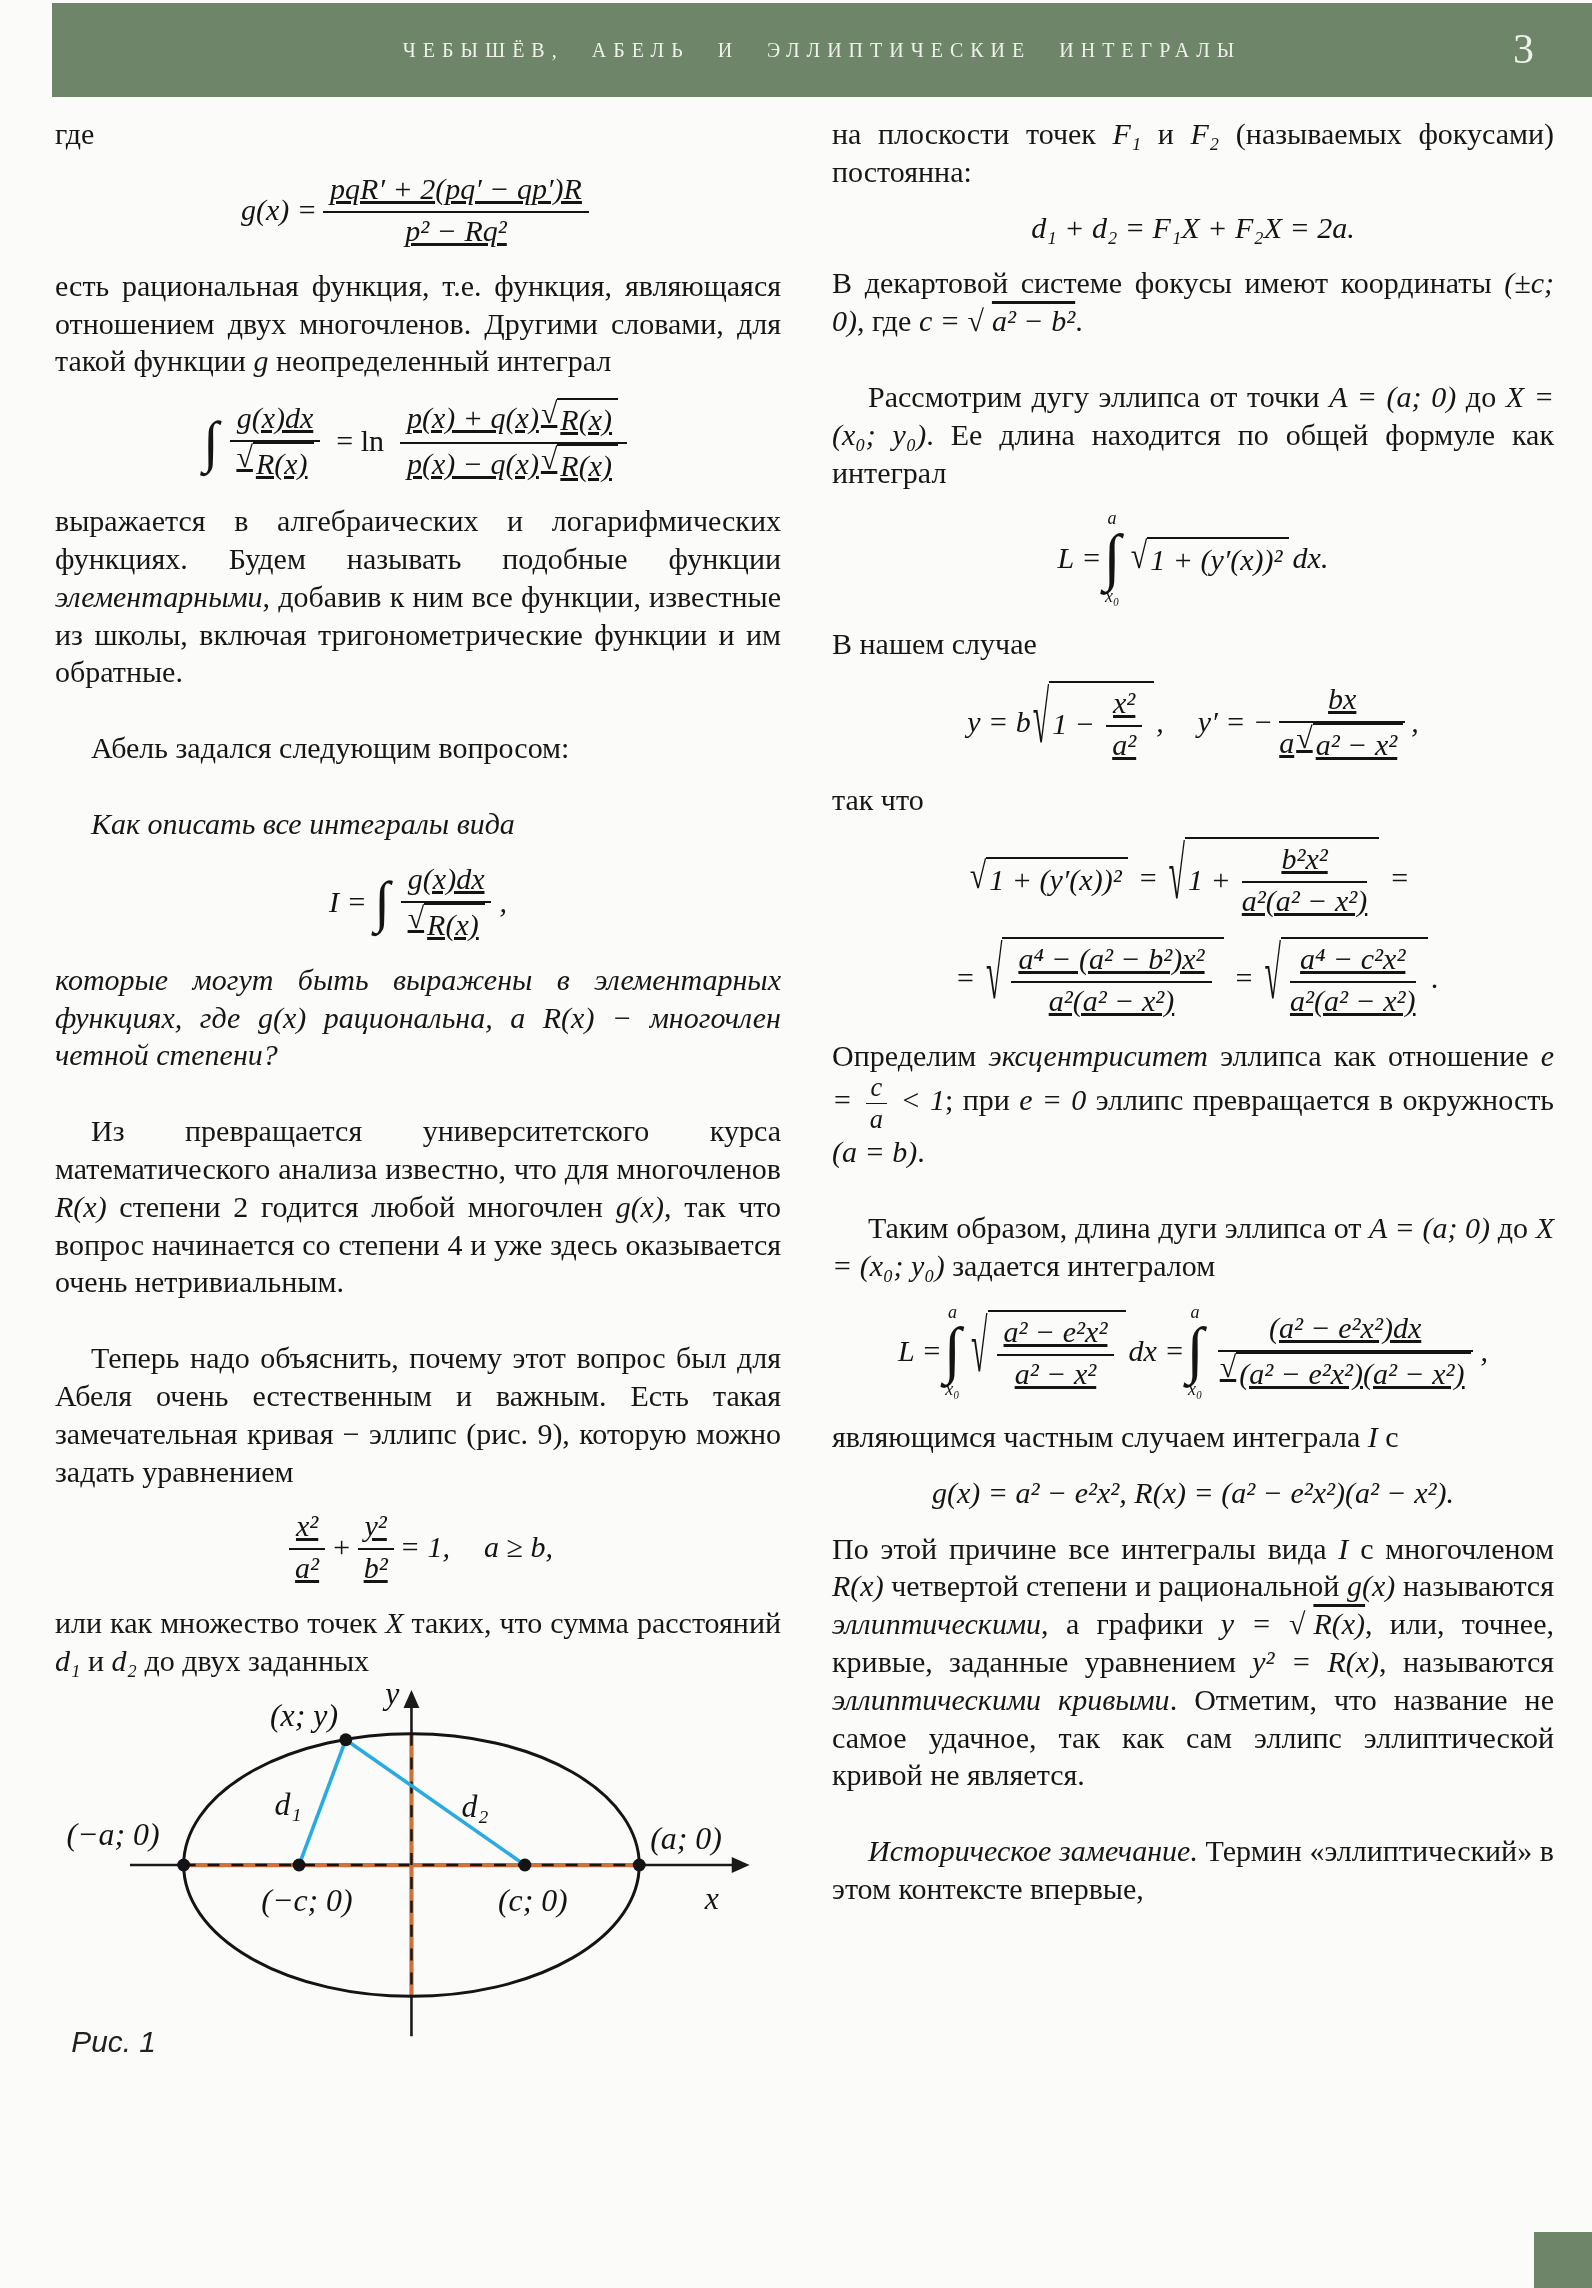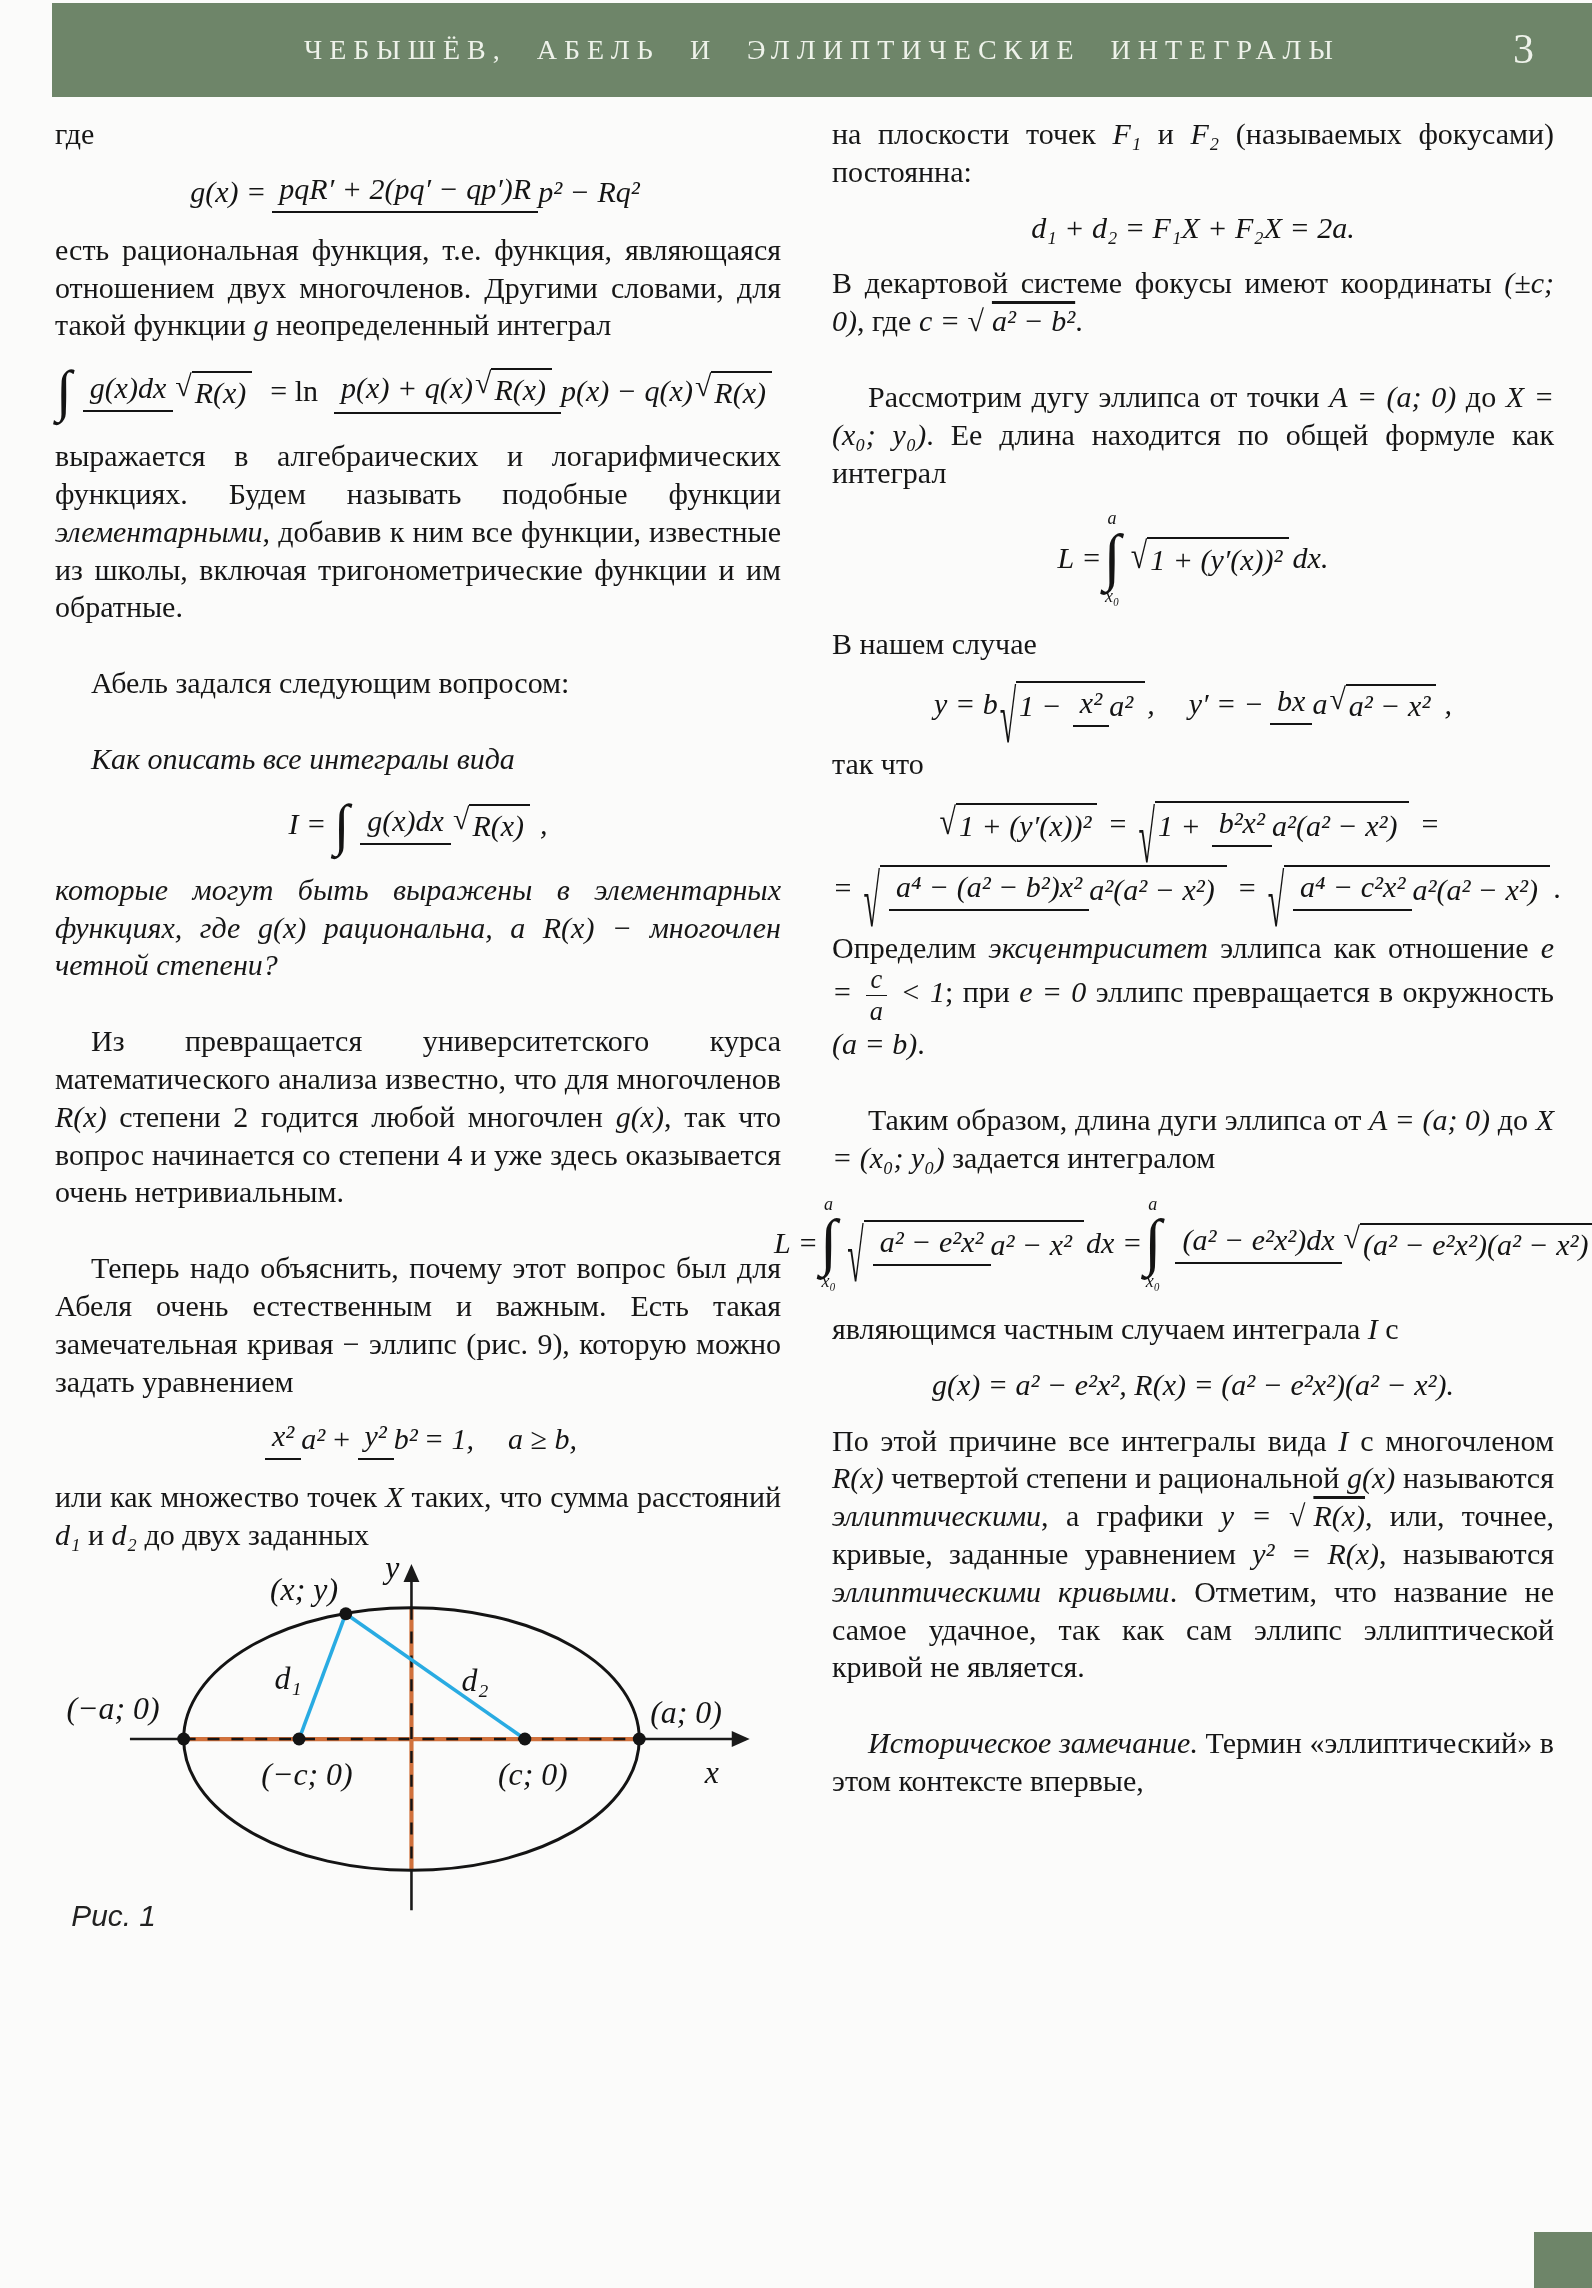--- a/index.html
+++ b/index.html
@@ -7,21 +7,21 @@
     width:1592px; height:2289px; position:relative; overflow:hidden;
     background:#fbfbfa; color:#161616;
     font-family:"Liberation Serif", serif;
   }
   
   .header-bar {
     position:absolute; left:52px; top:3px; right:0; height:94px;
     display:flex; align-items:center; justify-content:center;
   }
   .header-title {
-    color:#eef2ea; font-size:28px; letter-spacing:7px; word-spacing:16px;
+    color:#eef2ea; font-size:20px; letter-spacing:7px; word-spacing:16px;
     font-weight:400; text-align:center;
   }
   .page-num {
     position:absolute; right:58px; top:50%; transform:translateY(-52%);
     color:#eef2ea; font-size:42px;
   }
   .corner-square { position:absolute; right:0; bottom:0; width:58px; height:57px; }
 
   
   .col {
@@ -44,22 +44,22 @@
   .ifd { padding-top:2px; }
 
   
   .fm {
     display:flex; justify-content:center; align-items:center;
     font-style:italic; font-size:30px; margin:18px 0; color:#141414;
     text-align:center; white-space:nowrap;
   }
   .fm .up { font-style:normal; margin:0 10px; }
   .fm .tail { margin-left:2px; }
-  .fr { display:inline-flex; flex-direction:row; text-align:left;
-        line-height:1.2; margin:0 6px; vertical-align:middle; }
+  .fr { display:inline-flex; flex-direction:column; text-align:left;
+        line-height:1.2; margin:0 6px; vertical-align:middle;text-decoration:underline; }
   .fr > .nu { border-bottom:2px solid #141414; padding:0 7px 4px; }
   .fr > .de { }
   .fr .nu, .fr .de { display:flex; justify-content:center; align-items:center; }
   .isym { font-style:normal; font-size:1.9em; line-height:1; margin-right:5px; }
   .ig { display:inline-flex; flex-direction:column; align-items:center;
         line-height:1; margin:0 8px 0 2px; }
   .ig .lim { font-size:0.6em; font-style:italic; line-height:1.1; }
   .ig .sym { font-size:2.1em; font-style:normal; line-height:0.92; }
   .sq { display:inline-flex; align-items:flex-start; margin:0 2px; }
   .sq .rs { display:inline-block; font-style:normal; line-height:1; transform-origin:top left; }

